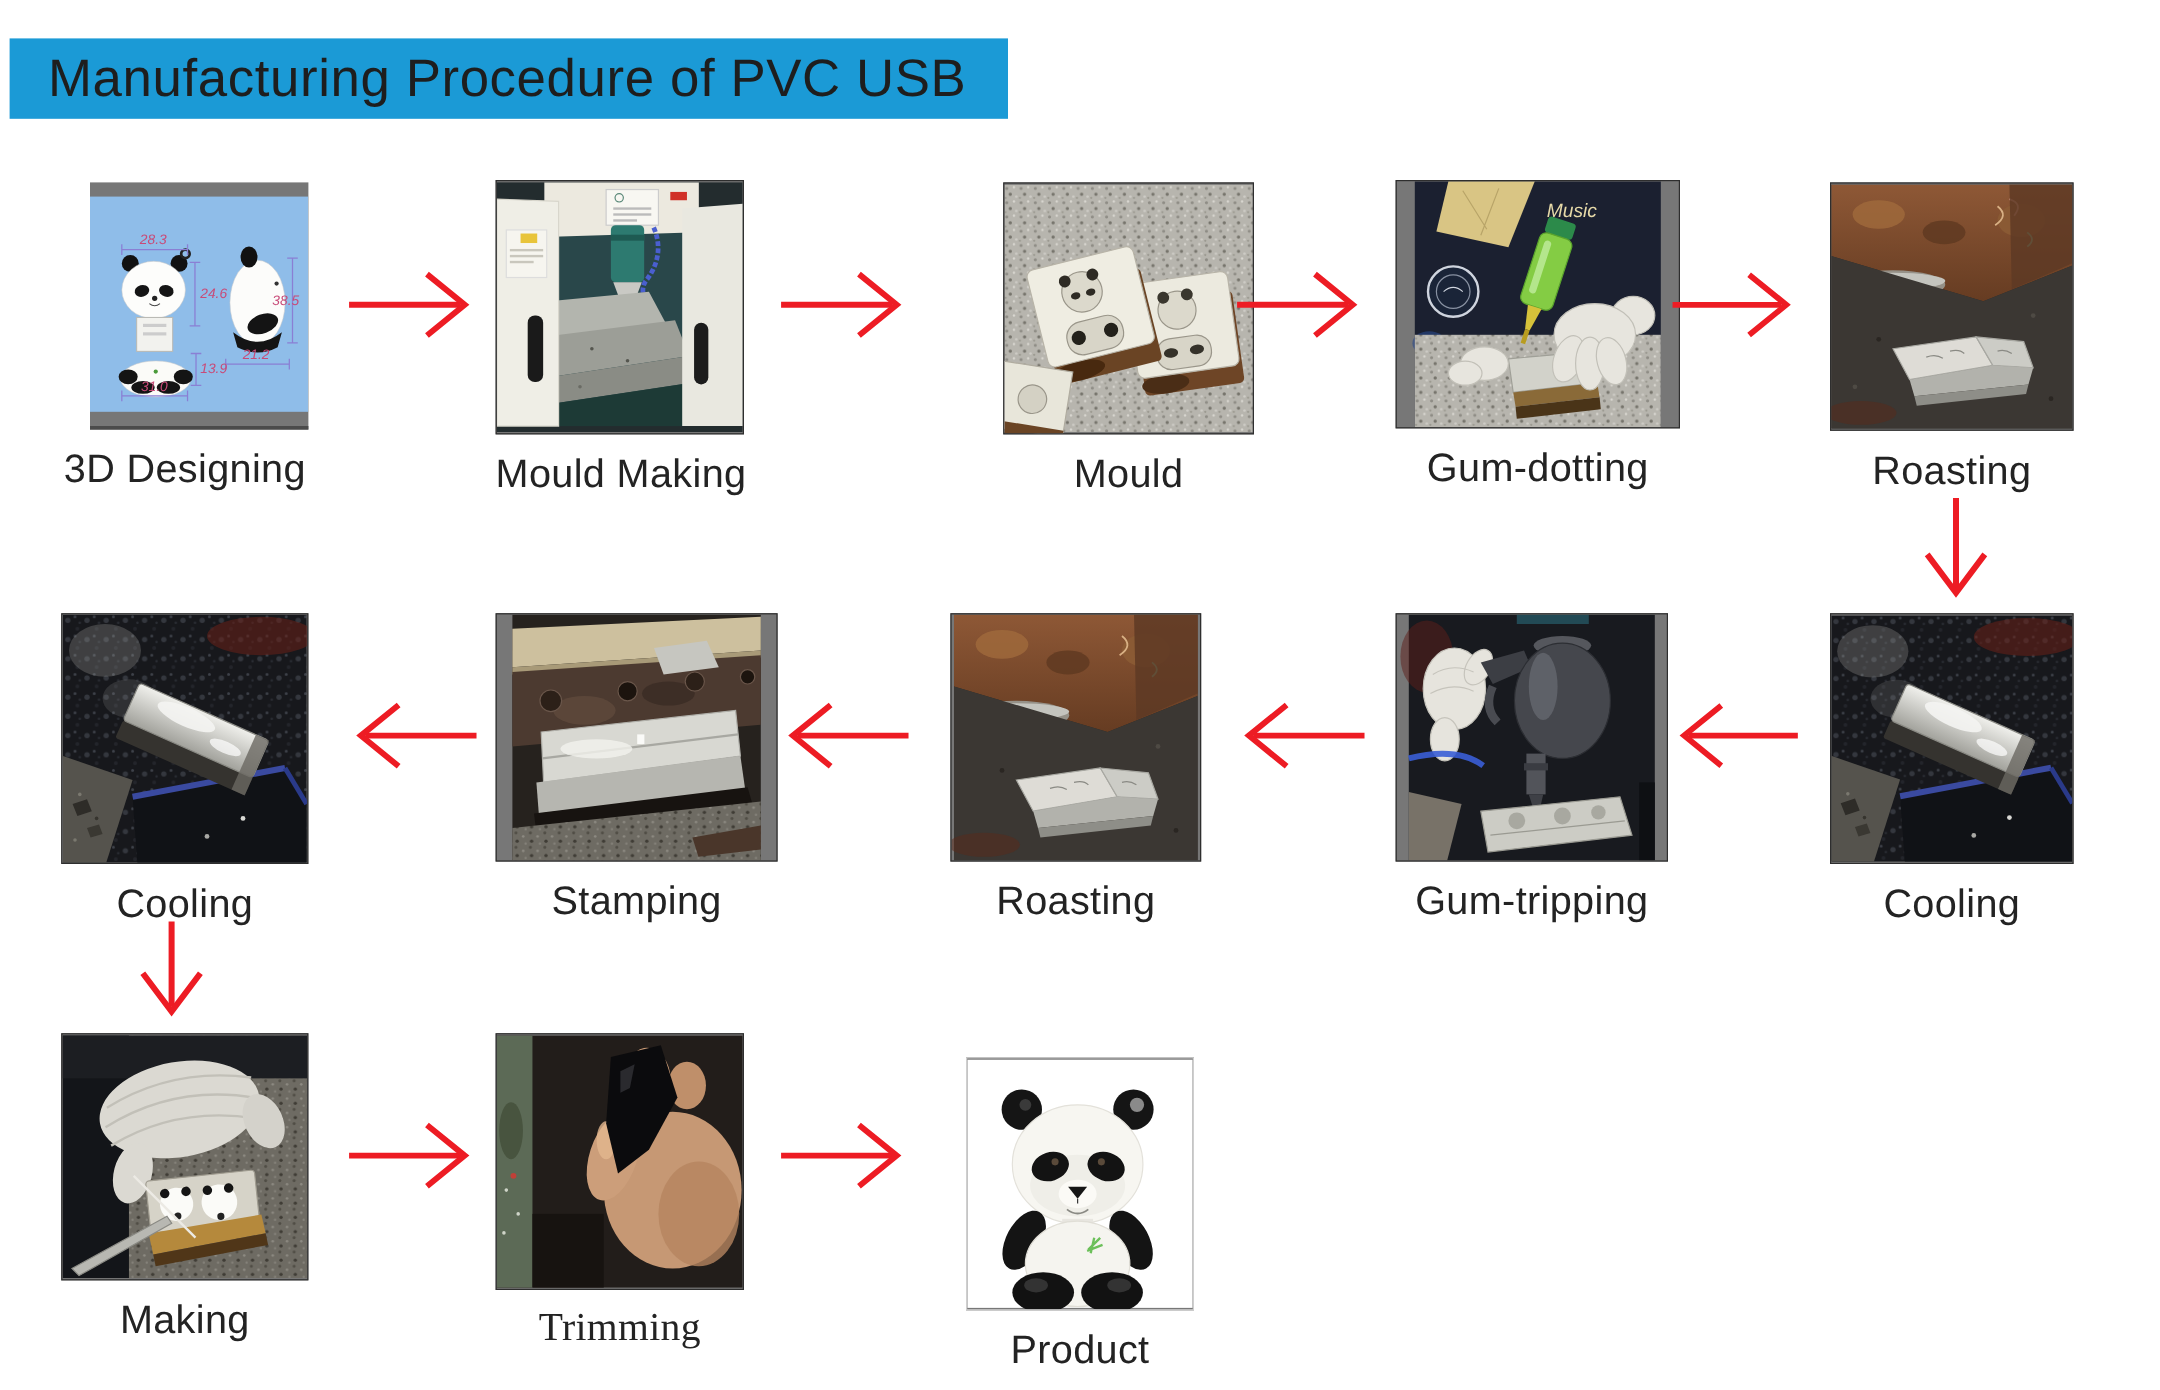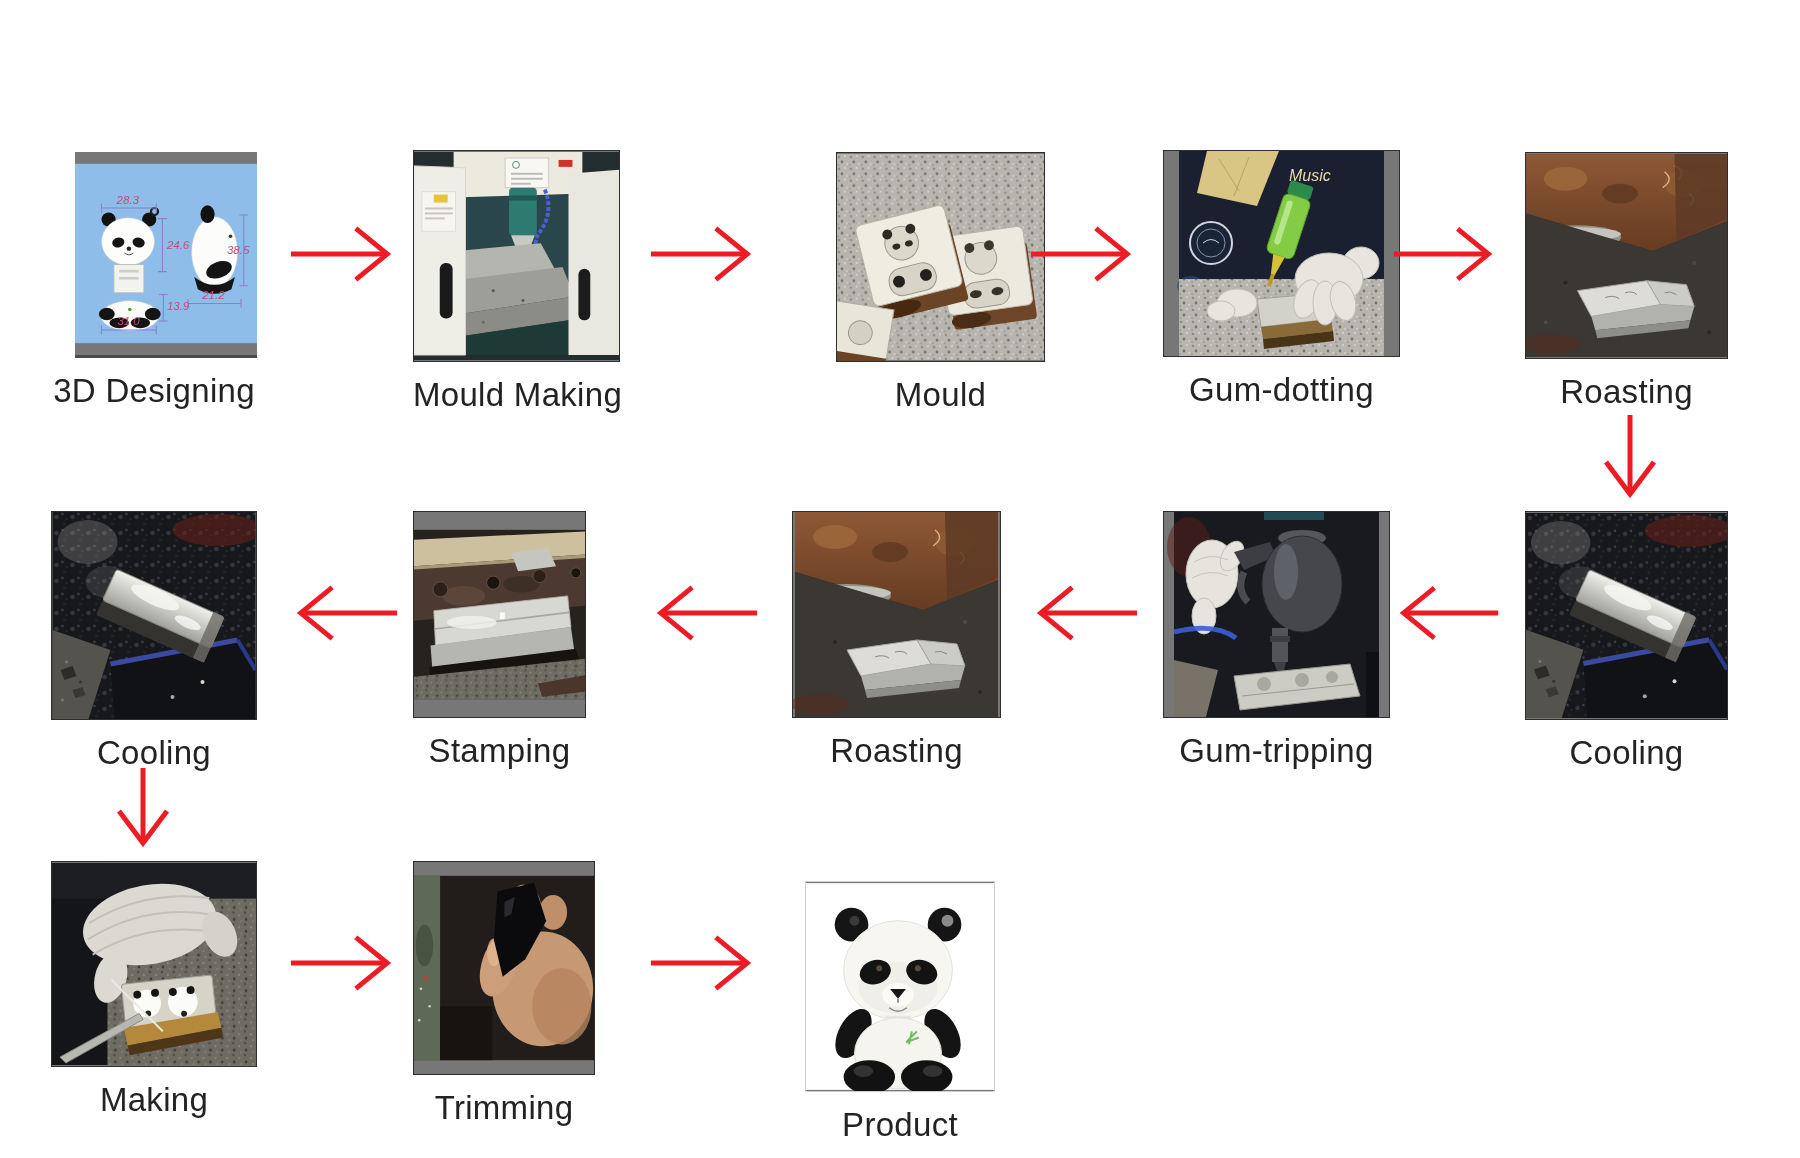--- a/index.html
+++ b/index.html
@@ -57,20 +57,23 @@
         <stop offset="0" stop-color="#f0f0ec"></stop>
           <stop offset="1" stop-color="#a2a29c"></stop>
       </linearGradient>
       <linearGradient id="rustV" x1="0" y1="0" x2="0" y2="1">
         <stop offset="0" stop-color="#8e5836"></stop>
           <stop offset="1" stop-color="#663c22"></stop>
       </linearGradient>
     </defs>
   </svg>
 
+  <div class="banner">
+    <h1>Manufacturing Procedure of PVC USB</h1>
+  </div>
 
   <div class="node" style="left:51px;top:152px;width:206px;">
     <div class="photo design" style="height:203px;">
       <svg viewBox="0 0 206 203">
         <rect class="design-bg" width="206" height="203"></rect>
 
         <circle cx="38" cy="63" r="8" fill="#111"></circle>
           <circle cx="84" cy="63" r="8" fill="#111"></circle>
         <circle cx="90" cy="54" r="4" fill="none" stroke="#222" stroke-width="2.5"></circle>
         <ellipse cx="60" cy="88" rx="30" ry="27" fill="#fdfdfb" stroke="#c8c8c8" stroke-width=".5"></ellipse>
@@ -278,21 +281,21 @@
           <ellipse cx="135" cy="98" rx="14" ry="5" fill="#fff" opacity=".7"></ellipse>
           <rect x="154" y="78" width="12" height="50" fill="#6a6862" opacity=".8"></rect>
         </g>
         <circle cx="150" cy="170" r="2" fill="#d8d8d4"></circle>
           <circle cx="120" cy="185" r="2" fill="#a8a8a4"></circle>
       </svg>
     </div>
     <div class="label">Cooling</div>
   </div>
 
-  <div class="node" style="left:413px;top:511px;width:173px;">
+  <div class="node" style="left:413px;top:511px;width:235px;">
     <div class="photo" style="height:205px;">
       <svg viewBox="0 0 207 205">
         <rect width="207" height="205" fill="#26221e"></rect>
         <polygon points="0,12 207,2 207,30 0,44" fill="#cdc09e"></polygon>
         <polygon points="0,44 207,30 207,36 0,50" fill="#a89a78"></polygon>
         <polygon points="0,48 207,34 207,92 0,110" fill="#4c3a30"></polygon>
         <ellipse cx="60" cy="80" rx="26" ry="12" fill="#5f4a3c" opacity=".8"></ellipse>
         <ellipse cx="130" cy="66" rx="22" ry="10" fill="#3a2c24" opacity=".8"></ellipse>
         <circle cx="32" cy="72" r="9" fill="#2c2018" stroke="#6a564a"></circle>
         <circle cx="96" cy="64" r="8" fill="#1c140e" stroke="#6a564a"></circle>
@@ -427,21 +430,21 @@
           <polygon points="70,162 166,156 168,172 72,180" fill="#b5893c"></polygon>
           <polygon points="72,180 168,172 169,182 73,190" fill="#503618"></polygon>
         </g>
         <polygon points="8,196 88,152 92,158 14,202" fill="#b8b8b2" stroke="#8a8a84"></polygon>
         <path d="M60 118 L112 170" stroke="#eceae4" stroke-width="2" fill="none"></path>
       </svg>
     </div>
     <div class="label">Making</div>
   </div>
 
-  <div class="node" style="left:413px;top:861px;width:182px;">
+  <div class="node" style="left:413px;top:861px;width:207px;font-family:Liberation Serif, serif;">
     <div class="photo" style="height:212px;">
       <svg viewBox="0 0 207 212">
         <rect width="207" height="212" fill="#221d1a"></rect>
         <rect x="0" y="0" width="30" height="212" fill="#5c6a56"></rect>
         <ellipse cx="12" cy="80" rx="10" ry="24" fill="#48543f"></ellipse>
         <circle cx="8" cy="130" r="1.5" fill="#cfd4c8"></circle>
           <circle cx="18" cy="150" r="1.5" fill="#cfd4c8"></circle>
           <circle cx="6" cy="166" r="1.5" fill="#cfd4c8"></circle>
         <circle cx="14" cy="118" r="2.5" fill="#c04038"></circle>
         <ellipse cx="148" cy="130" rx="58" ry="66" fill="#c69874"></ellipse>

